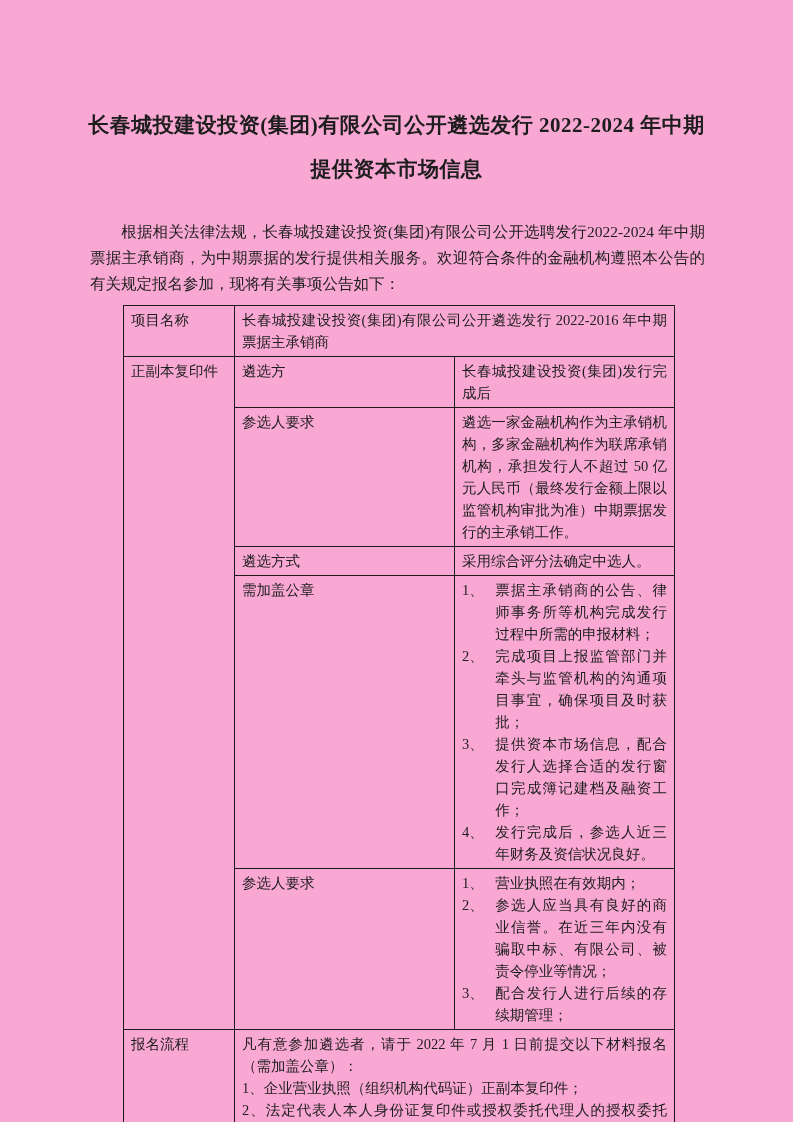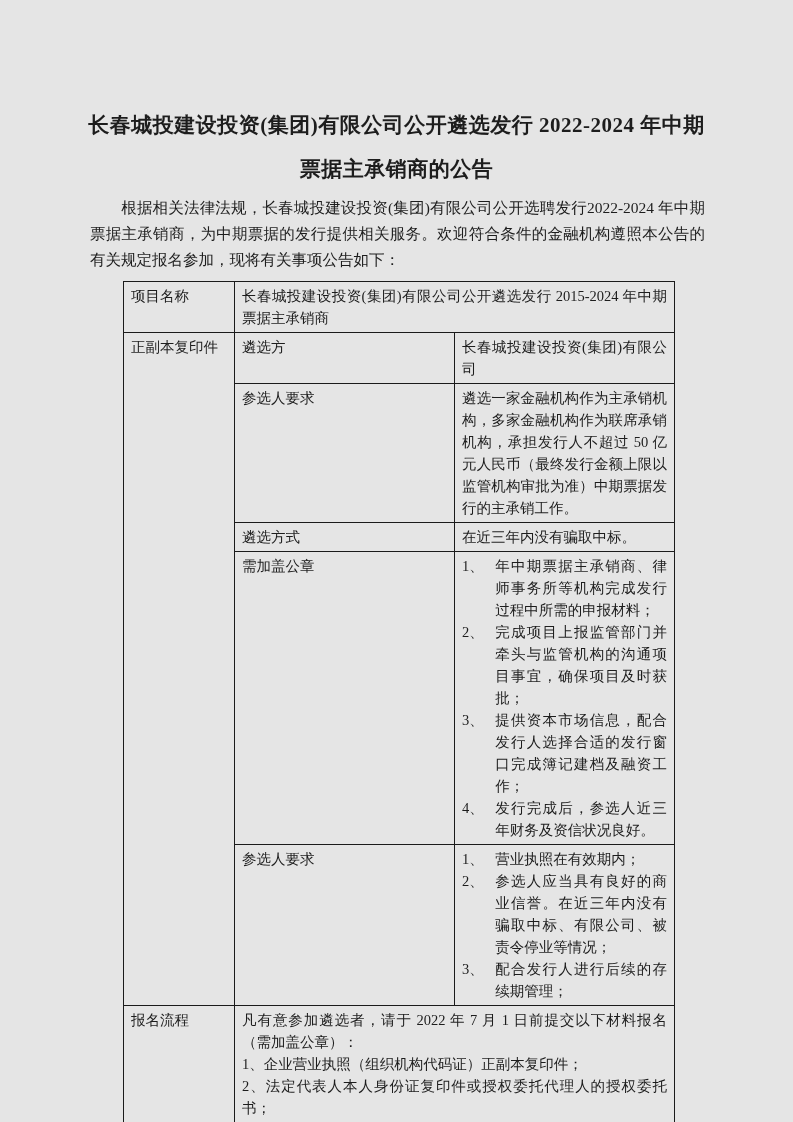--- a/index.html
+++ b/index.html
@@ -2,30 +2,30 @@
 <html><head>
 <meta charset="utf-8">
 <style>
   html,body{margin:0;padding:0;background:#ffffff;}
   body{
     width:793px;height:1122px;position:relative;overflow:hidden;
     font-family:"Liberation Serif","DejaVu Serif",serif;
     color:#1d1d1d;
   }
   .page{
-    position:absolute;left:0;top:0;width:793px;height:1122px;background:#e5e5e5;
+    position:absolute;left:0;top:0;width:793px;height:1122px;background:#f9a8d4;
   }
   .doc-title{
     margin:103px 60px 0 60px;
     text-align:center;
     font-size:21px;font-weight:bold;line-height:44px;
     letter-spacing:0.5px;
   }
   .intro{
-    margin:4px 88px 0 90px;
+    margin:28px 88px 0 90px;
     font-size:15.5px;line-height:26px;
     text-align:justify;
   }
   .intro .indent{display:inline-block;width:2em;}
   table.ann{
     margin:8px 0 0 123px;
     width:552px;
     border-collapse:collapse;
     table-layout:fixed;
     font-size:14.5px;line-height:22px;
@@ -45,54 +45,54 @@
   .li .txt{flex:1;text-align:justify;}
   .line{display:block;}
 </style>
 </head>
 <body>
 
 <div class="page">
 
   <div class="doc-title">
     <span class="line">长春城投建设投资(集团)有限公司公开遴选发行 2022-2024 年中期</span>
-    <span class="line">票据主承销商的公告</span>
+    <span class="line">提供资本市场信息</span>
   </div>
 
   <p class="intro"><span class="indent"></span><span>根据相关法律法规，长春城投建设投资(集团)有限公司公开选聘发行2022-2024 年中期票据主承销商，为中期票据的发行提供相关服务。欢迎符合条件的金融机构遵照本公告的有关规定报名参加，现将有关事项公告如下：</span></p>
 
   <table class="ann">
     <tbody>
         <tr>
       <td class="c1">项目名称</td>
-      <td colspan="2">长春城投建设投资(集团)有限公司公开遴选发行 2015-2024 年中期票据主承销商</td>
+      <td colspan="2">长春城投建设投资(集团)有限公司公开遴选发行 2022-2016 年中期票据主承销商</td>
     </tr>
 
     <tr>
       <td class="c1 mid" rowspan="5">正副本复印件</td>
       <td class="c2">遴选方</td>
-      <td>长春城投建设投资(集团)有限公司</td>
+      <td>长春城投建设投资(集团)发行完成后</td>
     </tr>
 
     <tr>
       <td class="c2">参选人要求</td>
       <td>遴选一家金融机构作为主承销机构，多家金融机构作为联席承销机构，承担发行人不超过 50 亿元人民币（最终发行金额上限以监管机构审批为准）中期票据发行的主承销工作。</td>
     </tr>
 
     <tr>
       <td class="c2">遴选方式</td>
-      <td>在近三年内没有骗取中标。</td>
+      <td>采用综合评分法确定中选人。</td>
     </tr>
 
     <tr>
       <td class="c2">需加盖公章</td>
       <td>
         <div class="li">
           <span class="num">1、</span>
-          <span class="txt">年中期票据主承销商、律师事务所等机构完成发行过程中所需的申报材料；</span>
+          <span class="txt">票据主承销商的公告、律师事务所等机构完成发行过程中所需的申报材料；</span>
         </div>
         <div class="li">
           <span class="num">2、</span>
           <span class="txt">完成项目上报监管部门并牵头与监管机构的沟通项目事宜，确保项目及时获批；</span>
         </div>
         <div class="li">
           <span class="num">3、</span>
           <span class="txt">提供资本市场信息，配合发行人选择合适的发行窗口完成簿记建档及融资工作；</span>
         </div>
         <div class="li">

